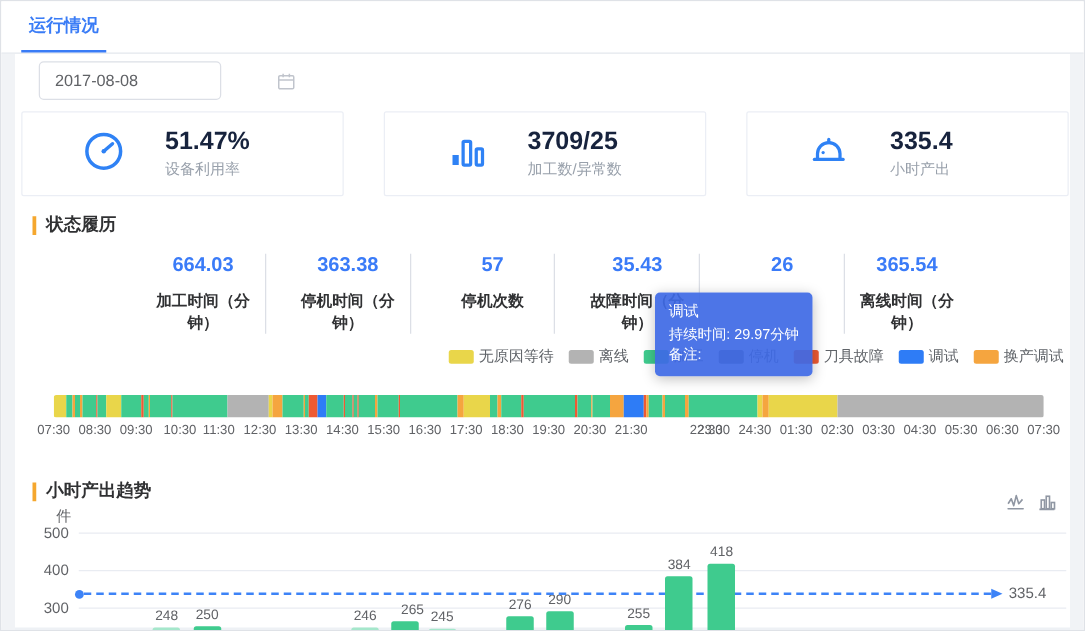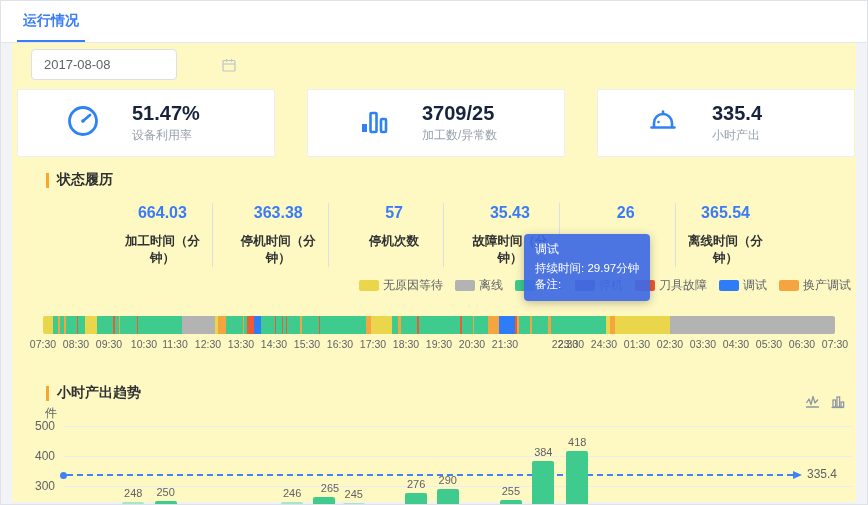--- a/index.html
+++ b/index.html
@@ -1,33 +1,33 @@
 <!DOCTYPE html>
 <html><head>
 <meta charset="utf-8">
 <style>
   html,body{margin:0;padding:0;background:#e8eaee;}
-  .app{position:relative;width:868px;height:505px;background:#fef9c3;overflow:hidden;
+  .app{position:relative;width:868px;height:505px;background:#ffffff;overflow:hidden;
        font-family:"Liberation Sans","DejaVu Sans",sans-serif;border:1px solid #dfe2e7;box-sizing:border-box;padding-left:16px;}
   .gutter{position:absolute;top:41px;bottom:0;width:11px;background:#f1f3f6;z-index:3;}
   .gutter.left{left:0}.gutter.right{right:0}
   .tabbar{position:absolute;top:0;left:0;right:0;height:41px;background:#fff;border-bottom:1px solid #e4e7ed;
           display:flex;padding-left:16px;z-index:4;}
   .tab{padding:0 6px;margin-right:18px;line-height:38px;font-size:14px;color:#303133;cursor:pointer;}
   .tab.active{color:#3a7cf6;border-bottom:2px solid #3a7cf6;font-weight:bold;}
   .date-box{position:absolute;left:30px;top:48px;width:146px;height:31px;border:1px solid #dcdfe6;border-radius:4px;
             display:flex;align-items:center;padding:0 10px;box-sizing:border-box;background:#fff;}
   .date-box input{border:none;outline:none;flex:1;font-size:13px;color:#606266;font-family:inherit;background:transparent;}
   .cards{position:absolute;left:16px;top:88px;width:838px;display:flex;gap:32px;}
   .card{flex:1;height:66px;border:1px solid #ebeef5;border-radius:2px;background:#fff;
         display:flex;align-items:center;justify-content:center;gap:30px;}
   .card-text{display:flex;flex-direction:column;align-items:flex-start;min-width:96px;}
   .card-value{font-size:20px;font-weight:bold;color:#17233d;line-height:22px;}
   .card-label{font-size:12px;color:#98a0ab;margin-top:3px;}
-  .section-title{position:absolute;display:flex;align-items:center;font-size:14px;font-weight:bold;color:#303133;margin-left:20px;}
+  .section-title{position:absolute;display:flex;align-items:center;font-size:14px;font-weight:bold;color:#303133;}
   .section-title .marker{width:3px;height:15px;background:#f5a72e;margin-right:8px;}
   .stats{position:absolute;left:96px;top:202px;width:678px;display:flex;}
   .stat{flex:1;text-align:center;}
   .stat:not(:last-child){border-right:1px solid #dcdfe6;margin-left:16px;}
   .stat-value{font-size:16px;font-weight:bold;color:#3a7bf8;line-height:19px;}
   .stat-label{margin-top:11px;font-size:12.5px;font-weight:bold;color:#303133;min-height:15px;}
   .legend{position:absolute;top:276px;right:16px;display:flex;align-items:center;gap:12px;}
   .legend-item{display:flex;align-items:center;gap:4px;font-size:12px;color:#5f6368;cursor:pointer;}
   .swatch{width:20px;height:11px;border-radius:2px;}
   .timeline{position:absolute;left:42px;top:315px;width:792px;height:18px;display:flex;border-radius:2px;overflow:hidden;}

